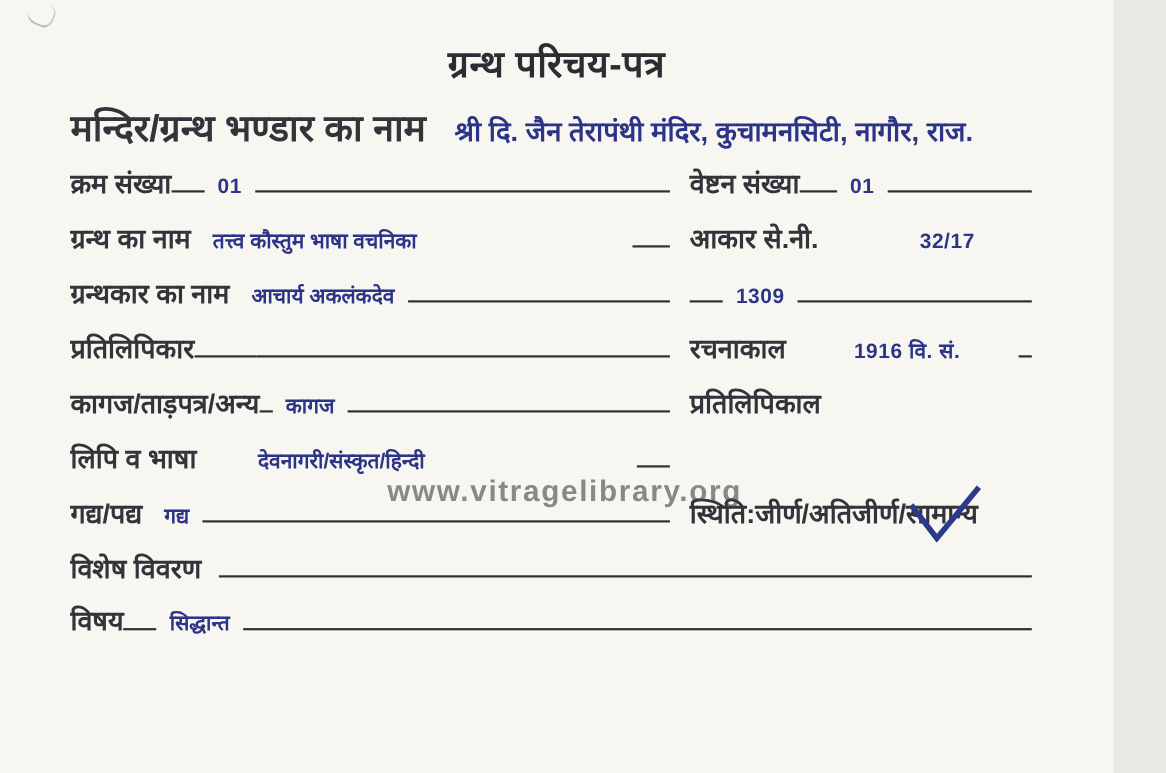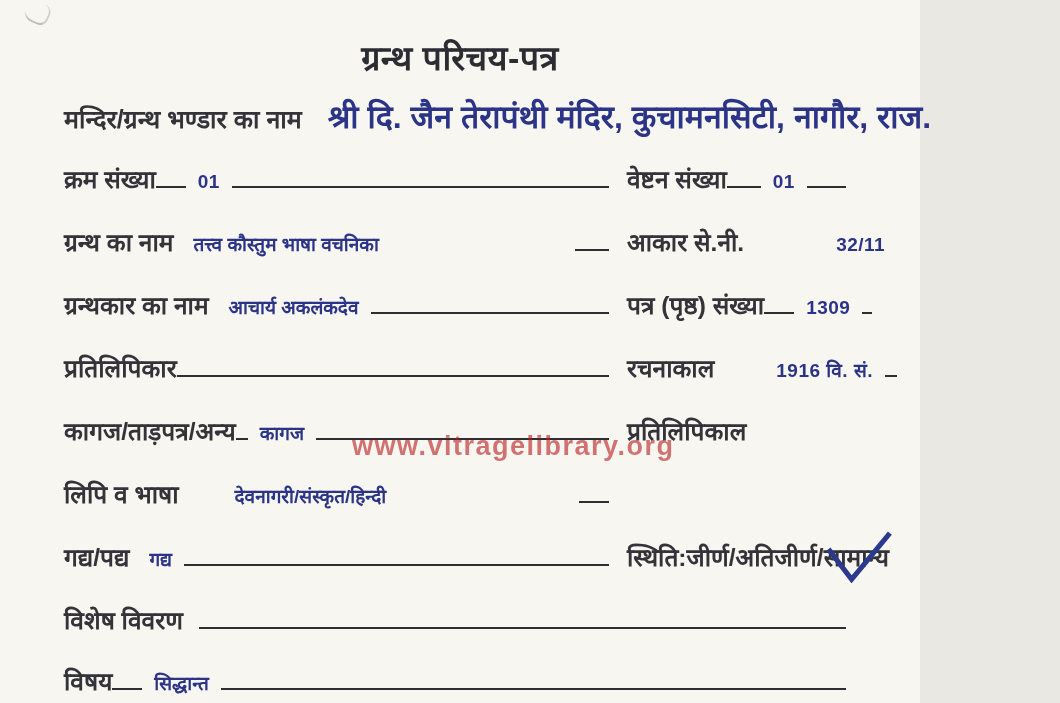--- a/index.html
+++ b/index.html
@@ -2,36 +2,36 @@
 <html><head>
 <meta charset="utf-8">
 <style>
   html,body{margin:0;padding:0;}
   body{
     width:1060px;height:703px;overflow:hidden;
     background:#e9e8e3;
     font-family:"Liberation Sans","DejaVu Sans",sans-serif;
   }
   .sheet{
-    position:relative;width:920px;height:703px;
+    position:relative;width:1012px;height:703px;
     background:#f7f6f1;
     color:#303036;
   }
   .title{
     padding-top:34px;text-align:center;
     font-size:34px;font-weight:700;color:#2c2c33;letter-spacing:.5px;
   }
   .header-row{
     margin:20px 20px 0 64px;
     display:flex;align-items:baseline;white-space:nowrap;
   }
-  .header-row .lbl{font-size:25px;}
-  .header-row .val{font-size:32px;margin-left:26px;}
+  .header-row .lbl{font-size:34px;}
+  .header-row .val{font-size:25px;margin-left:26px;}
   .rows{margin:10px 74px 0 64px;}
-  .row{display:flex;align-items:baseline;margin-top:27px;white-space:nowrap;}
+  .row{display:flex;align-items:baseline;margin-top:14px;white-space:nowrap;}
   .cell{display:flex;align-items:baseline;min-width:0;}
   .cell.left{width:545px;flex:0 0 545px;padding-right:10px;}
   .cell.right{flex:1 1 auto;padding-left:8px;}
   .lbl{font-size:24.5px;font-weight:700;color:#333339;line-height:34px;}
   .val{font-size:19px;font-weight:700;color:#2c3488;line-height:34px;margin:0 12px;}
   .num{letter-spacing:.5px;}
   .rule,.dash{
     height:3px;border-bottom:2.6px solid #2e2e33;
     align-self:baseline;flex:1 1 auto;min-width:10px;
   }
@@ -44,21 +44,21 @@
   .mla{margin-left:auto;}
   .check-wrap{position:relative;display:inline-block;}
   .check-wrap svg{
     position:absolute;left:-8px;top:-12px;
     width:calc(100% + 20px);height:160%;
     pointer-events:none;
   }
   .watermark{
     position:absolute;left:352px;top:431px;
     font-size:27px;font-weight:700;letter-spacing:1.5px;
-    color:#b91c1c;opacity:.6;pointer-events:none;
+    color:#404040;opacity:.6;pointer-events:none;
   }
   .corner-smudge{
     position:absolute;left:26px;top:2px;width:22px;height:20px;
     border-bottom:2px solid rgba(120,120,118,.45);
     border-right:2px solid rgba(120,120,118,.3);
     transform:rotate(24deg);border-radius:40%;
   }
 </style>
 </head>
 <body>
@@ -93,33 +93,32 @@
     <div class="row">
       <div class="cell left">
         <span class="lbl">ग्रन्थ का नाम</span>
         <span class="gap g8"></span>
         <span class="val">तत्त्व कौस्तुम भाषा वचनिका</span>
         <span class="dash w34 mla"></span>
       </div>
       <div class="cell right">
         <span class="lbl">आकार से.नी.</span>
         <span class="gap g80"></span>
-        <span class="val num">32/11</span>
+        <span class="val num">32/17</span>
       </div>
     </div>
 
     <div class="row">
       <div class="cell left">
         <span class="lbl">ग्रन्थकार का नाम</span>
         <span class="gap g8"></span>
         <span class="val">आचार्य अकलंकदेव</span>
         <span class="rule"></span>
       </div>
       <div class="cell right">
-        <span class="lbl">पत्र (पृष्ठ) संख्या</span>
         <span class="dash w30"></span>
         <span class="val num">1309</span>
         <span class="rule"></span>
       </div>
     </div>
 
 
     <div class="row">
       <div class="cell left">
         <span class="lbl">प्रतिलिपिकार</span>

